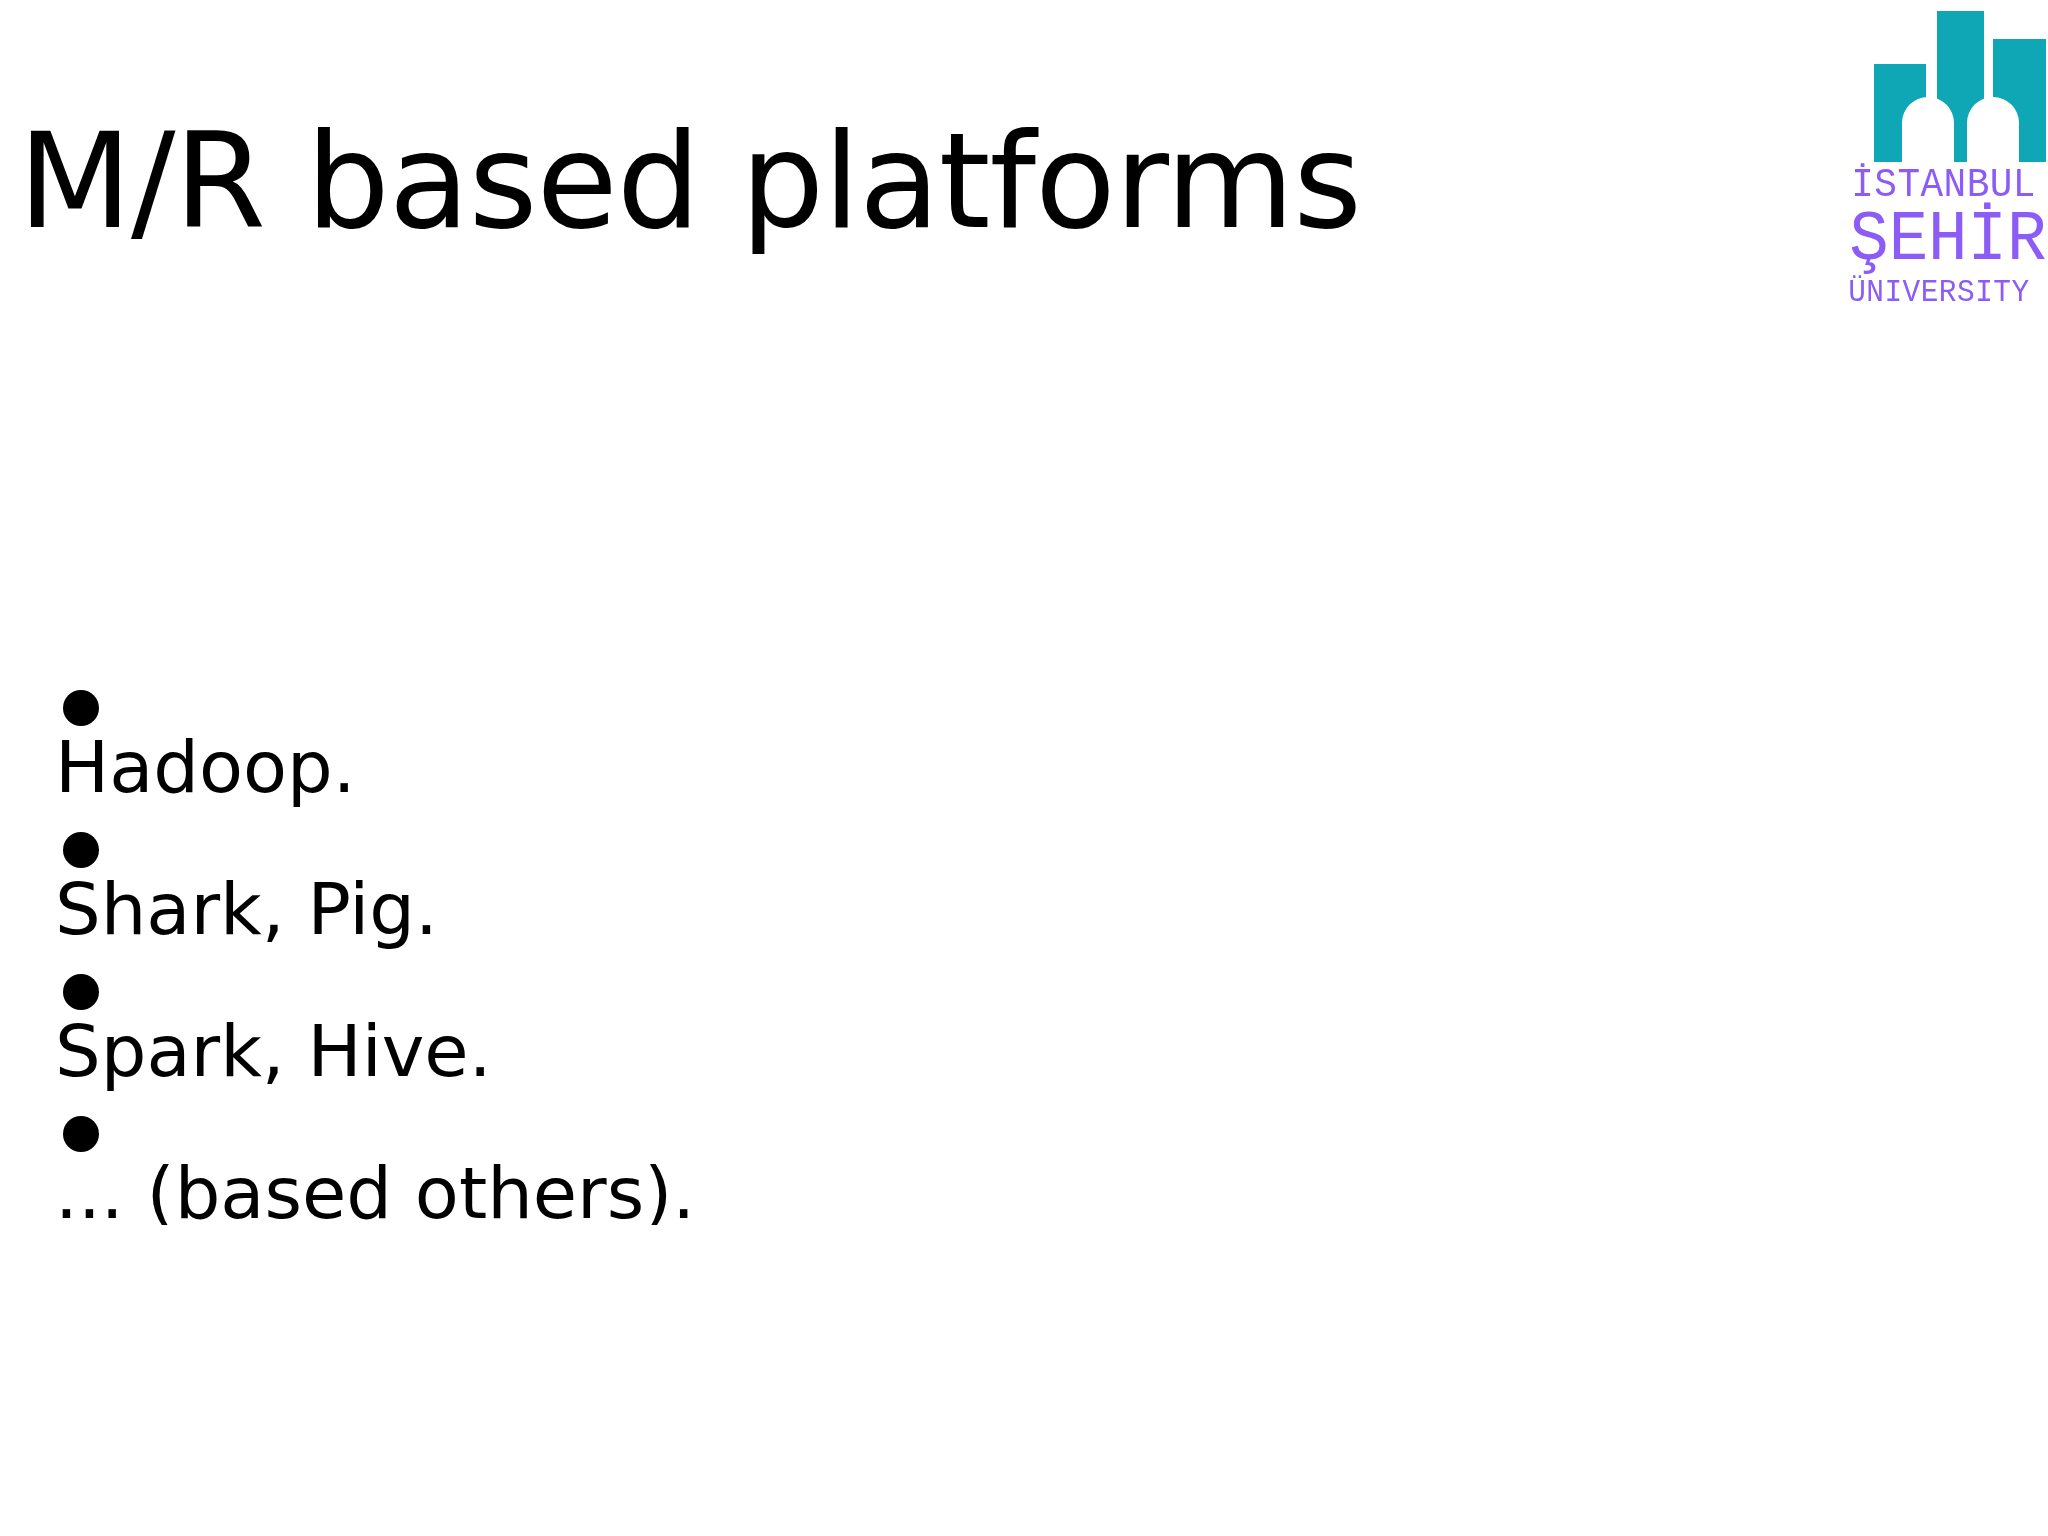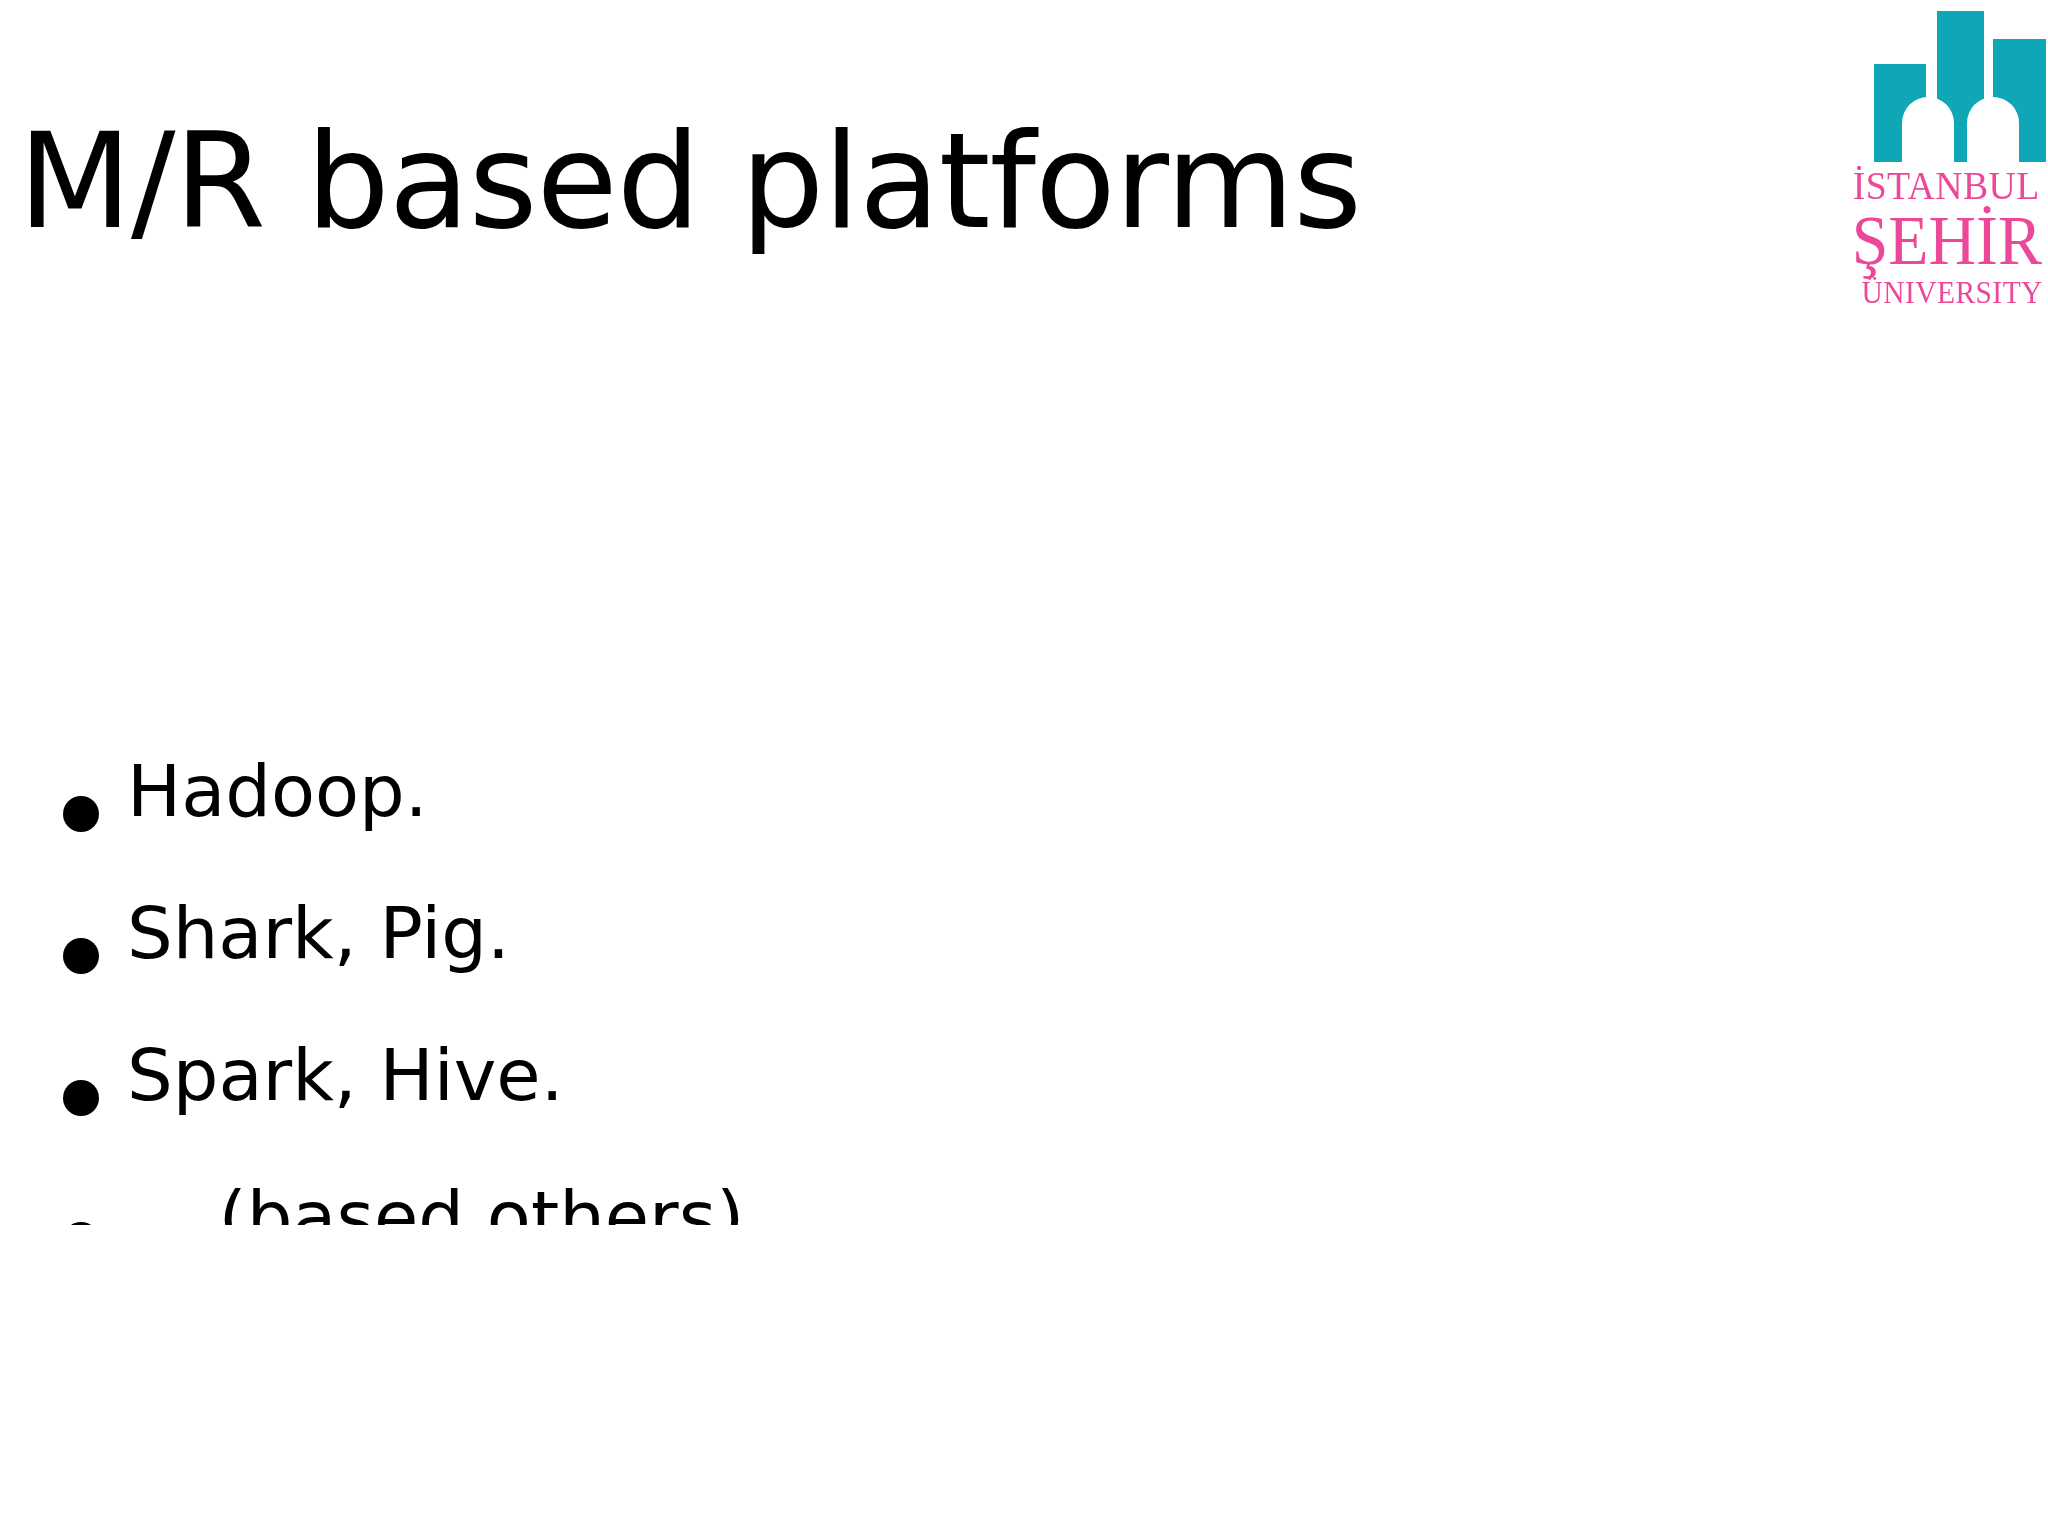--- a/index.html
+++ b/index.html
@@ -38,23 +38,24 @@
 
   
   .bullet-list {
     position: absolute;
     left: 55px;
     top: 690px;
     width: 1700px;
   }
   .bullet-item {
     display: flex;
-    align-items: flex-end;
+    align-items: flex-start;
     height: 142px;
     color: #000000;
+    flex-direction: column;
   }
   .bullet-marker {
     flex: 0 0 auto;
     width: 36px;
     height: 36px;
     border-radius: 50%;
     background: #000000;
     margin-right: 28px;
     margin-left: 8px;
   }
@@ -80,23 +81,23 @@
     left: 0;
     top: 0;
     width: 205px;
     height: 165px;
   }
   .logo-wordmark {
     position: absolute;
     left: 0;
     top: 160px;
     width: 205px;
-    text-align: right;
-    color: #ec4899;
-    font-family: Liberation Serif, serif;
+    text-align: left;
+    color: #8b5cf6;
+    font-family: Liberation Mono, monospace;
   }
   .logo-line-istanbul {
     font-size: 41px;
     line-height: 46px;
     letter-spacing: 0.5px;
     transform: scaleX(0.92);
     transform-origin: center;
     font-weight: 400;
   }
   .logo-line-sehir {

